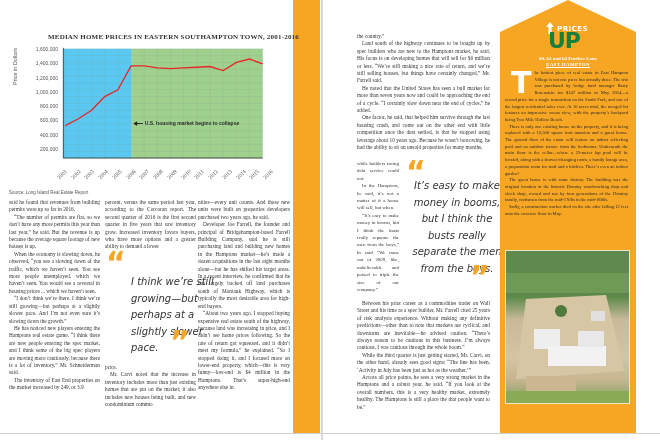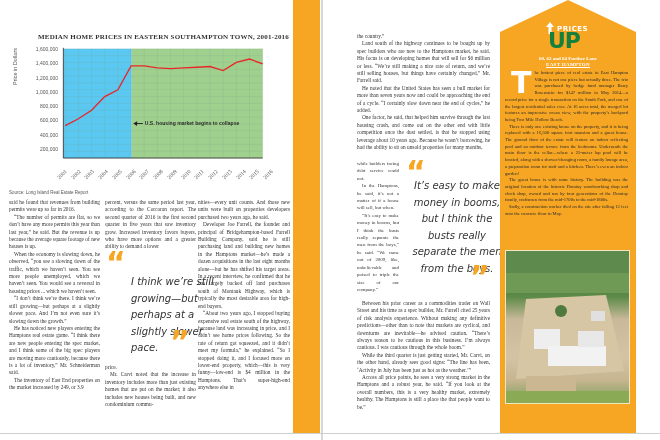--- a/index.html
+++ b/index.html
@@ -6,21 +6,21 @@
   html, body { width: 660px; height: 440px; overflow: hidden; background: #ffffff; }
   body { position: relative; font-family: "Liberation Serif", serif; color: #2a2a2a; }
 
   .page-left { position: absolute; left: 0; top: 0; width: 322px; height: 440px; background: #ffffff; }
   .page-right { position: absolute; left: 323px; top: 0; width: 337px; height: 440px; background: #ffffff; }
   .gutter-bar { position: absolute; left: 293px; top: 0; width: 27px; height: 434px; background: #f6a623; }
   .gutter-line { position: absolute; left: 321px; top: 0; width: 2px; height: 440px; background: #d8d8d8; }
   .bottom-line { position: absolute; left: 0; top: 433px; width: 660px; height: 1px; background: #cfcfcf; }
 
   
-  .chart-title { position: absolute; left: 38px; top: 33px; font-size: 7px; font-weight: bold; letter-spacing: 0.2px; color: #333; font-family: "Liberation Serif", serif; }
+  .chart-title { position: absolute; left: 48px; top: 33px; font-size: 7px; font-weight: bold; letter-spacing: 0.2px; color: #333; font-family: "Liberation Serif", serif; }
   .chart { position: absolute; left: 0; top: 44px; width: 280px; height: 115px; }
   .ylabel { position: absolute; left: 12px; top: 85px; font-size: 5.5px; color: #555; transform: rotate(-90deg); transform-origin: left top; font-family: "Liberation Sans", sans-serif; white-space: nowrap; }
   .ytick { position: absolute; left: 25px; width: 33px; text-align: right; font-size: 5px; color: #555; font-family: "Liberation Sans", sans-serif; }
   .xtick { position: absolute; top: 170px; font-size: 5.5px; color: #444; transform: rotate(-45deg); transform-origin: left top; font-family: "Liberation Serif", serif; }
   .source { position: absolute; left: 9px; top: 190px; font-size: 4.5px; color: #555; font-family: "Liberation Sans", sans-serif; }
 
   
   .col { position: absolute; font-size: 5.3px; line-height: 7.4px; text-align: justify; color: #333; }
   .col p { text-indent: 5px; }
   .col p.noindent { text-indent: 0; }

